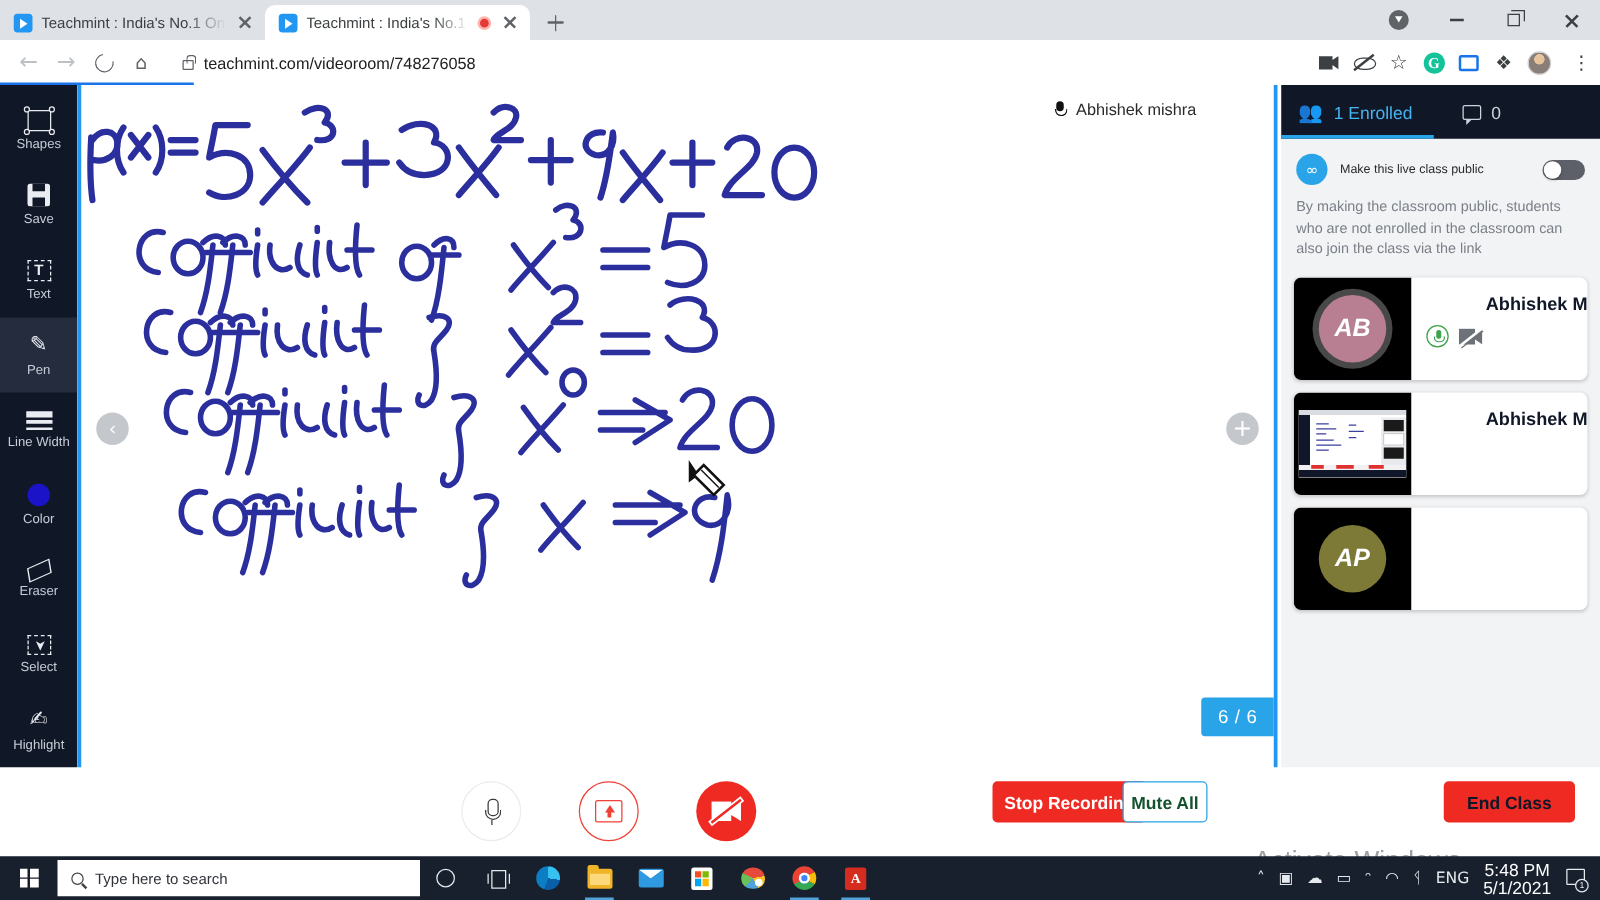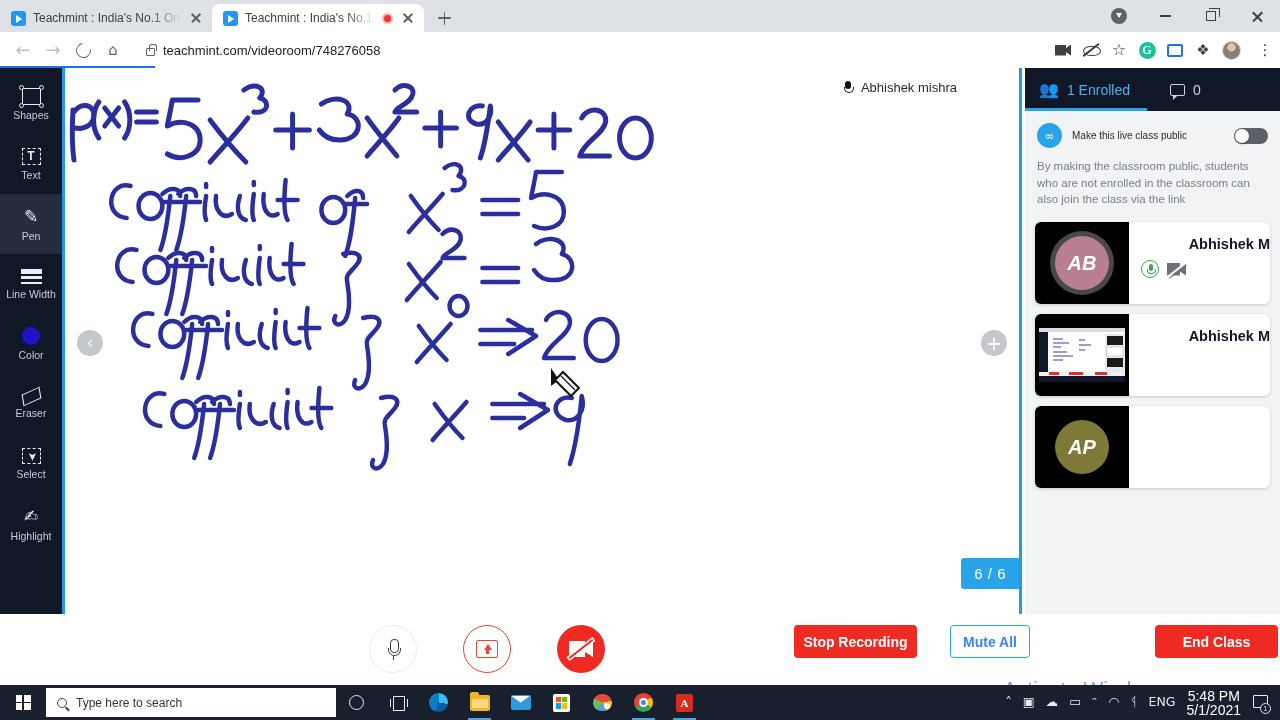--- a/index.html
+++ b/index.html
@@ -260,22 +260,22 @@
                       border-left:4.5px solid transparent; border-right:4.5px solid transparent; border-bottom:6px solid #ef4136; }
   .share-big i { position:absolute; left:8.5px; top:8px; width:3px; height:5px; background:#ef4136; }
   .cam-big { width: 24px; height: 16px; position: relative; }
   .cam-big i { position:absolute; left:0; top:0; width:24px; height:16px; background:#fff;
                clip-path: polygon(0 0,16px 0,16px 5px,24px 0,24px 16px,16px 11px,16px 16px,0 16px); }
   .cam-big::after { content:""; position:absolute; left:-3px; top:7px; width:30px; height:2.2px;
                     background:#ef2a22; box-shadow:0 0 0 1.4px #fff; transform: rotate(-38deg); }
   .rectbtn { position: absolute; top: 625px; height: 33px; border-radius: 4px; display: flex;
              align-items: center; justify-content: center; font-size: 14px; font-weight: bold; }
   .btn-stoprec { left: 794px; width: 123px; background: #ef2a22; color: #fff; }
-  .btn-muteall { left: 950px; width: 80px; background: #fff; color: #3b82f6; border: 1.5px solid #29a4e8; }
-  .btn-endclass { left: 1155px; width: 123px; background: #ef2a22; color: #ffffff; }
+  .btn-muteall { left: 898px; width: 68px; background: #fff; color: #14532d; border: 1.5px solid #29a4e8; }
+  .btn-endclass { left: 1155px; width: 105px; background: #ef2a22; color: #0f172a; }
   .watermark { position: absolute; left: 1003px; top: 608px; width: 270px; color: #9aa0a6; pointer-events: none; }
   .wm1 { font-size: 21px; line-height: 26px; }
   .wm2 { font-size: 12.5px; line-height: 18px; }
 
   
   .taskbar { position: absolute; left: 0; top: 685px; width: 1280px; height: 35px; background: #17202c;
              display: flex; align-items: center; }
   .start { width: 46px; height: 35px; display: flex; align-items: center; justify-content: center; }
   .winlogo { width: 15px; height: 15px; display: grid; grid-template-columns: 1fr 1fr; grid-template-rows: 1fr 1fr; gap: 1.6px; }
   .winlogo span { background: #fff; }
@@ -408,20 +408,24 @@
       <div class="tool">
         <span class="shape-ic">
             <span class="a"></span>
             <span class="b"></span>
             <span class="c"></span>
             <span class="d"></span>
           </span>
         <span class="lbl">Shapes</span>
       </div>
       <div class="tool">
+        <span class="save-ic"></span>
+        <span class="lbl">Save</span>
+      </div>
+      <div class="tool">
         <span class="text-ic">T</span>
         <span class="lbl">Text</span>
       </div>
       <div class="tool active">
         <span class="pen-ic">✎</span>
         <span class="lbl">Pen</span>
       </div>
       <div class="tool">
         <span class="lw-ic">
             <i></i>

